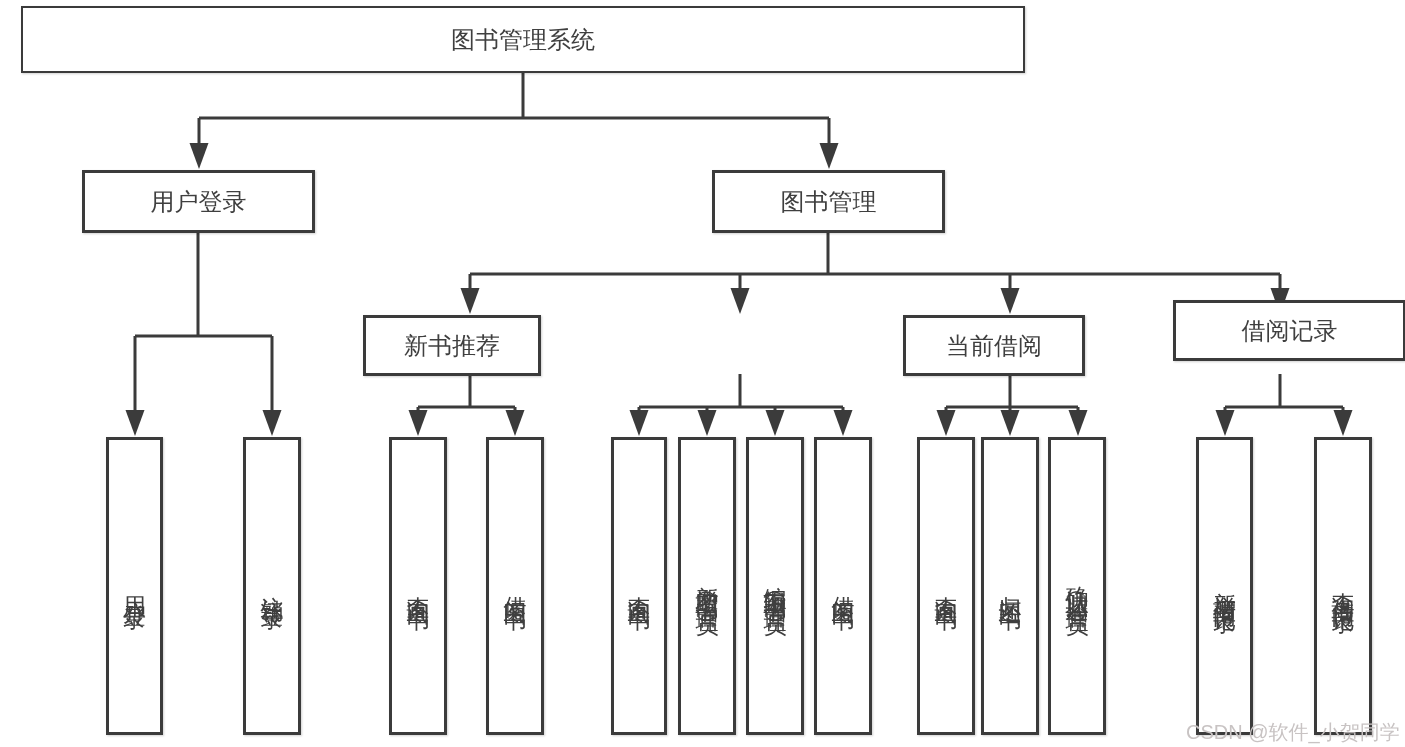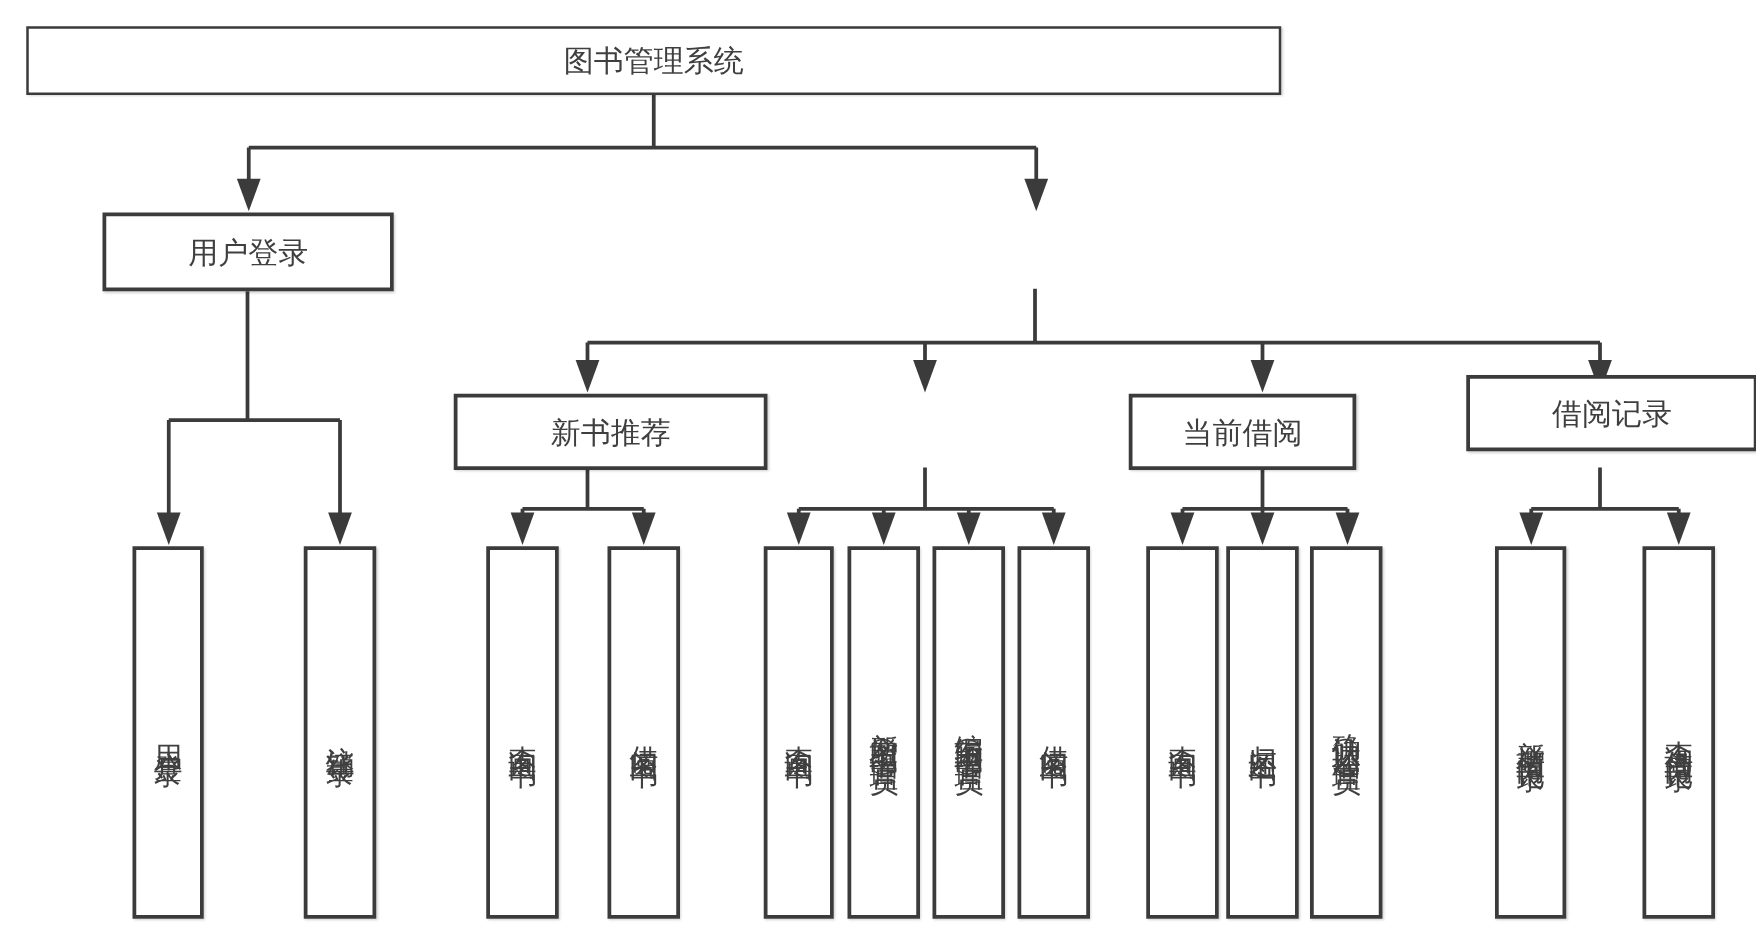--- a/index.html
+++ b/index.html
@@ -90,36 +90,38 @@
     <path d="M1010,374 L1010,407 M946,407 L1078,407 M946,407 L946,413 M1010,407 L1010,413 M1078,407 L1078,413"></path>
     <polygon points="936.5,410 955.5,410 946,436"></polygon>
     <polygon points="1000.5,410 1019.5,410 1010,436"></polygon>
     <polygon points="1068.5,410 1087.5,410 1078,436"></polygon>
 
     <path d="M1280,374 L1280,407 M1225,407 L1343,407 M1225,407 L1225,413 M1343,407 L1343,413"></path>
     <polygon points="1215.5,410 1234.5,410 1225,436"></polygon>
     <polygon points="1333.5,410 1352.5,410 1343,436"></polygon>
   </svg>
 
-  <div class="node root" style="left:21px;top:21px;width:1004px;height:55px">图书管理系统</div>
+  <div class="node root" style="left:21px;top:6px;width:1004px;height:67px">图书管理系统</div>
 
   <div class="node" style="left:82px;top:170px;width:233px;height:63px">用户登录</div>
+  <div class="node" style="left:712px;top:170px;width:233px;height:63px">图书管理</div>
 
-  <div class="node" style="left:363px;top:315px;width:251px;height:61px">新书推荐</div>
+  <div class="node" style="left:363px;top:315px;width:178px;height:61px">新书推荐</div>
   <div class="node" style="left:903px;top:315px;width:182px;height:61px">当前借阅</div>
   <div class="node" style="left:1173px;top:300px;width:233px;height:61px">借阅记录</div>
 
   <div class="node leaf" style="left:106px;top:437px;width:57px;height:298px">用户登录</div>
   <div class="node leaf" style="left:243px;top:437px;width:58px;height:298px">注销登录</div>
   <div class="node leaf" style="left:389px;top:437px;width:58px;height:298px">查询图书</div>
   <div class="node leaf" style="left:486px;top:437px;width:58px;height:298px">借阅图书</div>
   <div class="node leaf" style="left:611px;top:437px;width:56px;height:298px">查询图书</div>
   <div class="node leaf" style="left:678px;top:437px;width:58px;height:298px">新增图书（管理员）</div>
   <div class="node leaf" style="left:746px;top:437px;width:58px;height:298px">编辑图书（管理员）</div>
   <div class="node leaf" style="left:814px;top:437px;width:58px;height:298px">借阅图书</div>
   <div class="node leaf" style="left:917px;top:437px;width:58px;height:298px">查询图书</div>
   <div class="node leaf" style="left:981px;top:437px;width:58px;height:298px">归还图书</div>
   <div class="node leaf" style="left:1048px;top:437px;width:58px;height:298px">确认归还（管理员）</div>
   <div class="node leaf" style="left:1196px;top:437px;width:57px;height:298px">新增借阅记录</div>
   <div class="node leaf" style="left:1314px;top:437px;width:58px;height:298px">查询借阅记录</div>
 
+  <div class="watermark">CSDN @软件_小贺同学</div>
 
 </div>
 
 </body></html>

